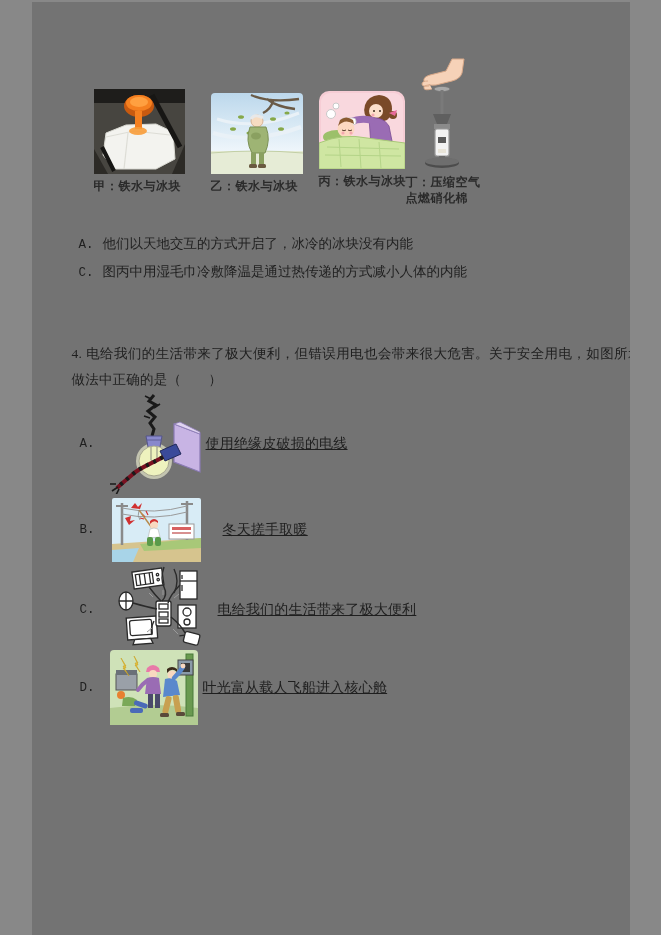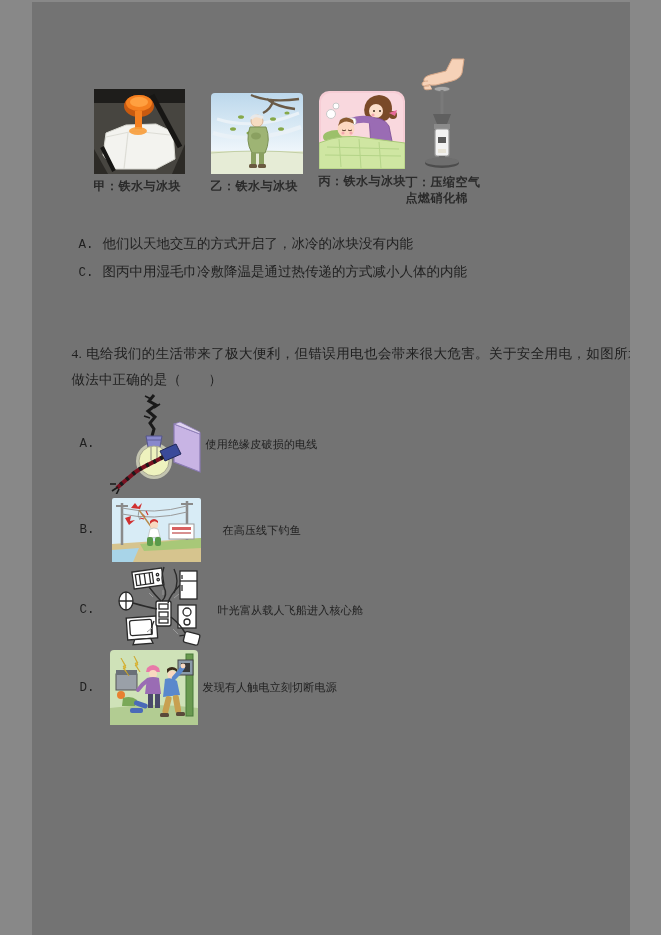--- a/index.html
+++ b/index.html
@@ -21,21 +21,21 @@
   .optline{font-size:13.5px;line-height:26.5px;white-space:nowrap;}
   .optletter{font-family:"Liberation Mono","DejaVu Sans Mono",monospace;font-size:12.5px;margin-right:9px;}
   
   .stem{position:absolute;font-size:13.5px;line-height:26px;letter-spacing:0.2px;margin:0;text-align:justify;}
   #q4stem{left:40px;top:339px;width:584px;}
   #q5stem{left:40px;top:726px;width:586px;line-height:27.5px;}
   .qnum{margin-right:4px;}
   
   .q4opt{position:absolute;display:flex;align-items:center;}
   .q4opt .optletter{flex:0 0 auto;}
-  .q4cap{font-size:11px;letter-spacing:0.2px;white-space:nowrap;}
+  .q4cap{font-size:14px;letter-spacing:0.2px;white-space:nowrap;text-decoration:underline;}
   svg{display:block;}
 </style>
 </head>
 <body>
 
 <div class="page">
 
   <div class="fig" style="left:62px;top:87px;">
     <figure>
       <svg width="91" height="85" viewBox="0 0 91 85">
@@ -194,21 +194,21 @@
       <path d="M27,12 q-2,6 1,10" stroke="#888" stroke-width="0.8" fill="none"></path>
       <circle cx="42" cy="27" r="4" fill="#f8d8c0"></circle>
       <path d="M38,26 q4,-5 8,-1 l0,-2 q-4,-4 -8,0 z" fill="#d03030"></path>
       <path d="M38,31 q4,-2 8,0 l2,8 l-12,1 z" fill="#ffffff" stroke="#bbb" stroke-width="0.7"></path>
       <rect x="35" y="39" width="6" height="9" rx="2" fill="#5a9a4a"></rect>
       <rect x="43" y="39" width="6" height="9" rx="2" fill="#5a9a4a"></rect>
       <rect x="57" y="26" width="25" height="15" fill="#ffffff" stroke="#9a9a9a" stroke-width="1"></rect>
       <rect x="60" y="29" width="19" height="3" fill="#d86060"></rect>
       <rect x="60" y="34" width="19" height="2" fill="#d89090"></rect>
     </svg>
-    <span class="q4cap" style="margin-left:22px;">在高压线下钓鱼</span>
+    <span class="q4cap" style="margin-left:22px;">冬天搓手取暖</span>
   </div>
 
   <div class="q4opt" style="left:48px;top:563px;">
     <span class="optletter">C.</span>
     <svg width="96" height="90" viewBox="0 0 96 90" style="margin-left:12px;">
       <g stroke="#2a2a2a" fill="#ffffff" stroke-width="1.3">
         <g transform="rotate(-8 32 14)">
           <rect x="17" y="5" width="30" height="17"></rect>
           <rect x="20" y="8" width="17" height="11"></rect>
           <line x1="24" y1="8" x2="24" y2="19"></line>
@@ -246,21 +246,21 @@
         <path d="M17,38 q14,4 24,6"></path>
         <path d="M38,56 q-4,8 -2,14"></path>
         <path d="M55,52 q10,8 14,16"></path>
         <path d="M48,2 q-4,12 0,20 q4,8 -2,14"></path>
         <path d="M58,4 q6,12 0,24"></path>
       </g>
       <g stroke="#9a9a9a" stroke-width="1">
         <path d="M37,32 l-4,-4 M58,33 l5,-4 M36,63 l-5,4 M57,64 l5,5 M47,30 l0,-5"></path>
       </g>
     </svg>
-    <span class="q4cap" style="margin-left:6px;">叶光富从载人飞船进入核心舱</span>
+    <span class="q4cap" style="margin-left:6px;">电给我们的生活带来了极大便利</span>
   </div>
 
   <div class="q4opt" style="left:48px;top:648px;">
     <span class="optletter">D.</span>
     <svg width="88" height="75" viewBox="0 0 88 75" style="margin-left:6px;">
       <rect x="0" y="0" width="88" height="75" rx="4" fill="#cfe2b8"></rect>
       <path d="M0,58 Q44,52 88,58 L88,75 L0,75 Z" fill="#b2cc92"></path>
       <rect x="6" y="24" width="21" height="16" fill="#9aa0a8" stroke="#555" stroke-width="1"></rect>
       <rect x="6" y="20" width="21" height="5" fill="#6a7078"></rect>
       <polygon points="11,8 16,16 13,16 19,26 13,18 16,18" fill="#f4d040" stroke="#caa020" stroke-width="0.6"></polygon>
@@ -281,17 +281,17 @@
       <circle cx="62" cy="25" r="4.5" fill="#f8d8c0"></circle>
       <path d="M57,23 q5,-6 10,-1 l0,-3 q-5,-4 -10,0 z" fill="#3a2a1a"></path>
       <path d="M55,29 q7,-2 12,2 l3,14 l-17,2 z" fill="#5a88cc"></path>
       <path d="M64,28 q6,-6 9,-11" stroke="#5a88cc" stroke-width="4.5" fill="none" stroke-linecap="round"></path>
       <circle cx="73" cy="16" r="2.4" fill="#f8d8c0"></circle>
       <rect x="54" y="46" width="6" height="18" rx="2" transform="rotate(14 57 55)" fill="#c8a050"></rect>
       <rect x="64" y="45" width="6" height="18" rx="2" transform="rotate(-10 67 54)" fill="#c8a050"></rect>
       <rect x="50" y="63" width="9" height="4" rx="1.5" fill="#5a4a3a"></rect>
       <rect x="66" y="62" width="9" height="4" rx="1.5" fill="#5a4a3a"></rect>
     </svg>
-    <span class="q4cap" style="margin-left:5px;">发现有人触电立刻切断电源</span>
+    <span class="q4cap" style="margin-left:5px;">叶光富从载人飞船进入核心舱</span>
   </div>
 
 
 </div>
 
 </body></html>

